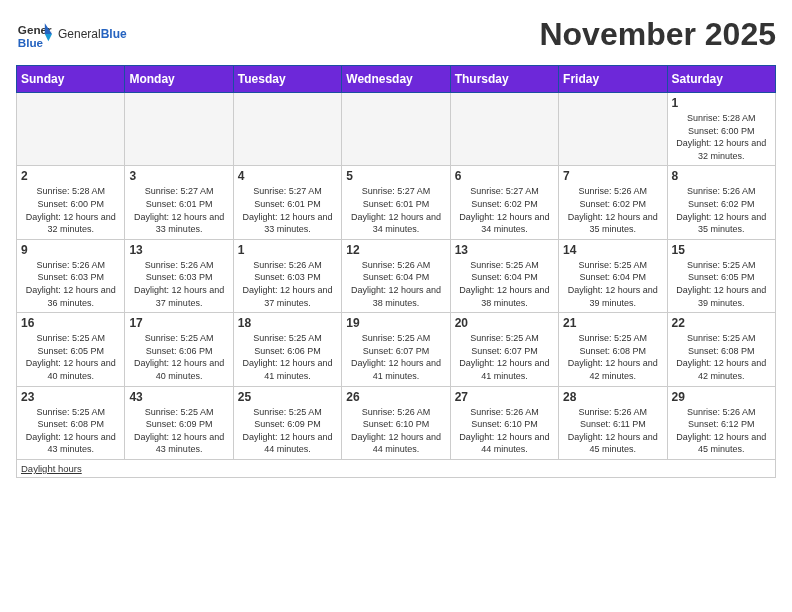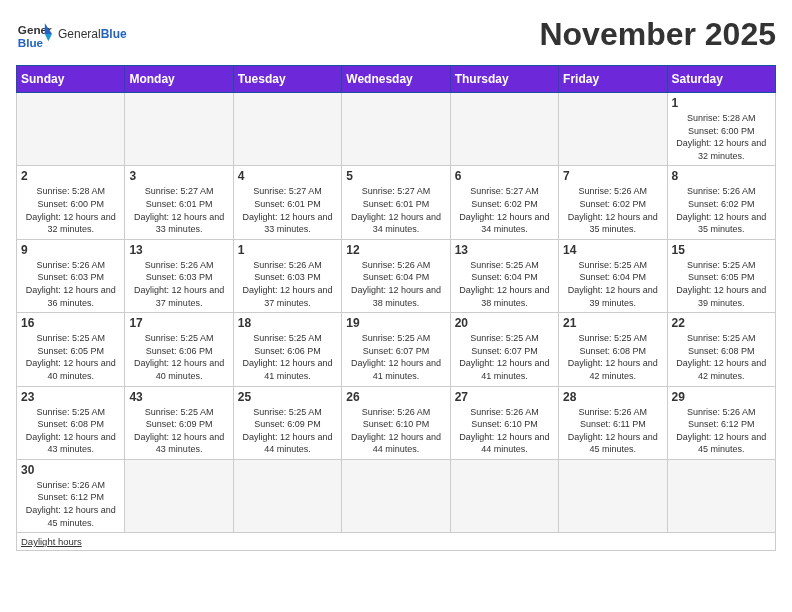--- a/index.html
+++ b/index.html
@@ -303,30 +303,16 @@
 Daylight: 12 hours and 45 minutes.</div>
         </td>
         <td>
           <span class="day-num">29</span>
           <div class="day-info" style="white-space: pre-line;">Sunrise: 5:26 AM
 Sunset: 6:12 PM
 Daylight: 12 hours and 45 minutes.</div>
         </td>
       </tr>
       <tr>
-        <td>
-          <span class="day-num">30</span>
-          <div class="day-info" style="white-space: pre-line;">Sunrise: 5:26 AM
-Sunset: 6:12 PM
-Daylight: 12 hours and 45 minutes.</div>
-        </td>
-        <td class="empty"></td>
-        <td class="empty"></td>
-        <td class="empty"></td>
-        <td class="empty"></td>
-        <td class="empty"></td>
-        <td class="empty"></td>
-      </tr>
-      <tr>
         <td colspan="7" class="footer-row">Daylight hours</td>
       </tr>
     </tbody>
 </table>
 
 </body></html>

